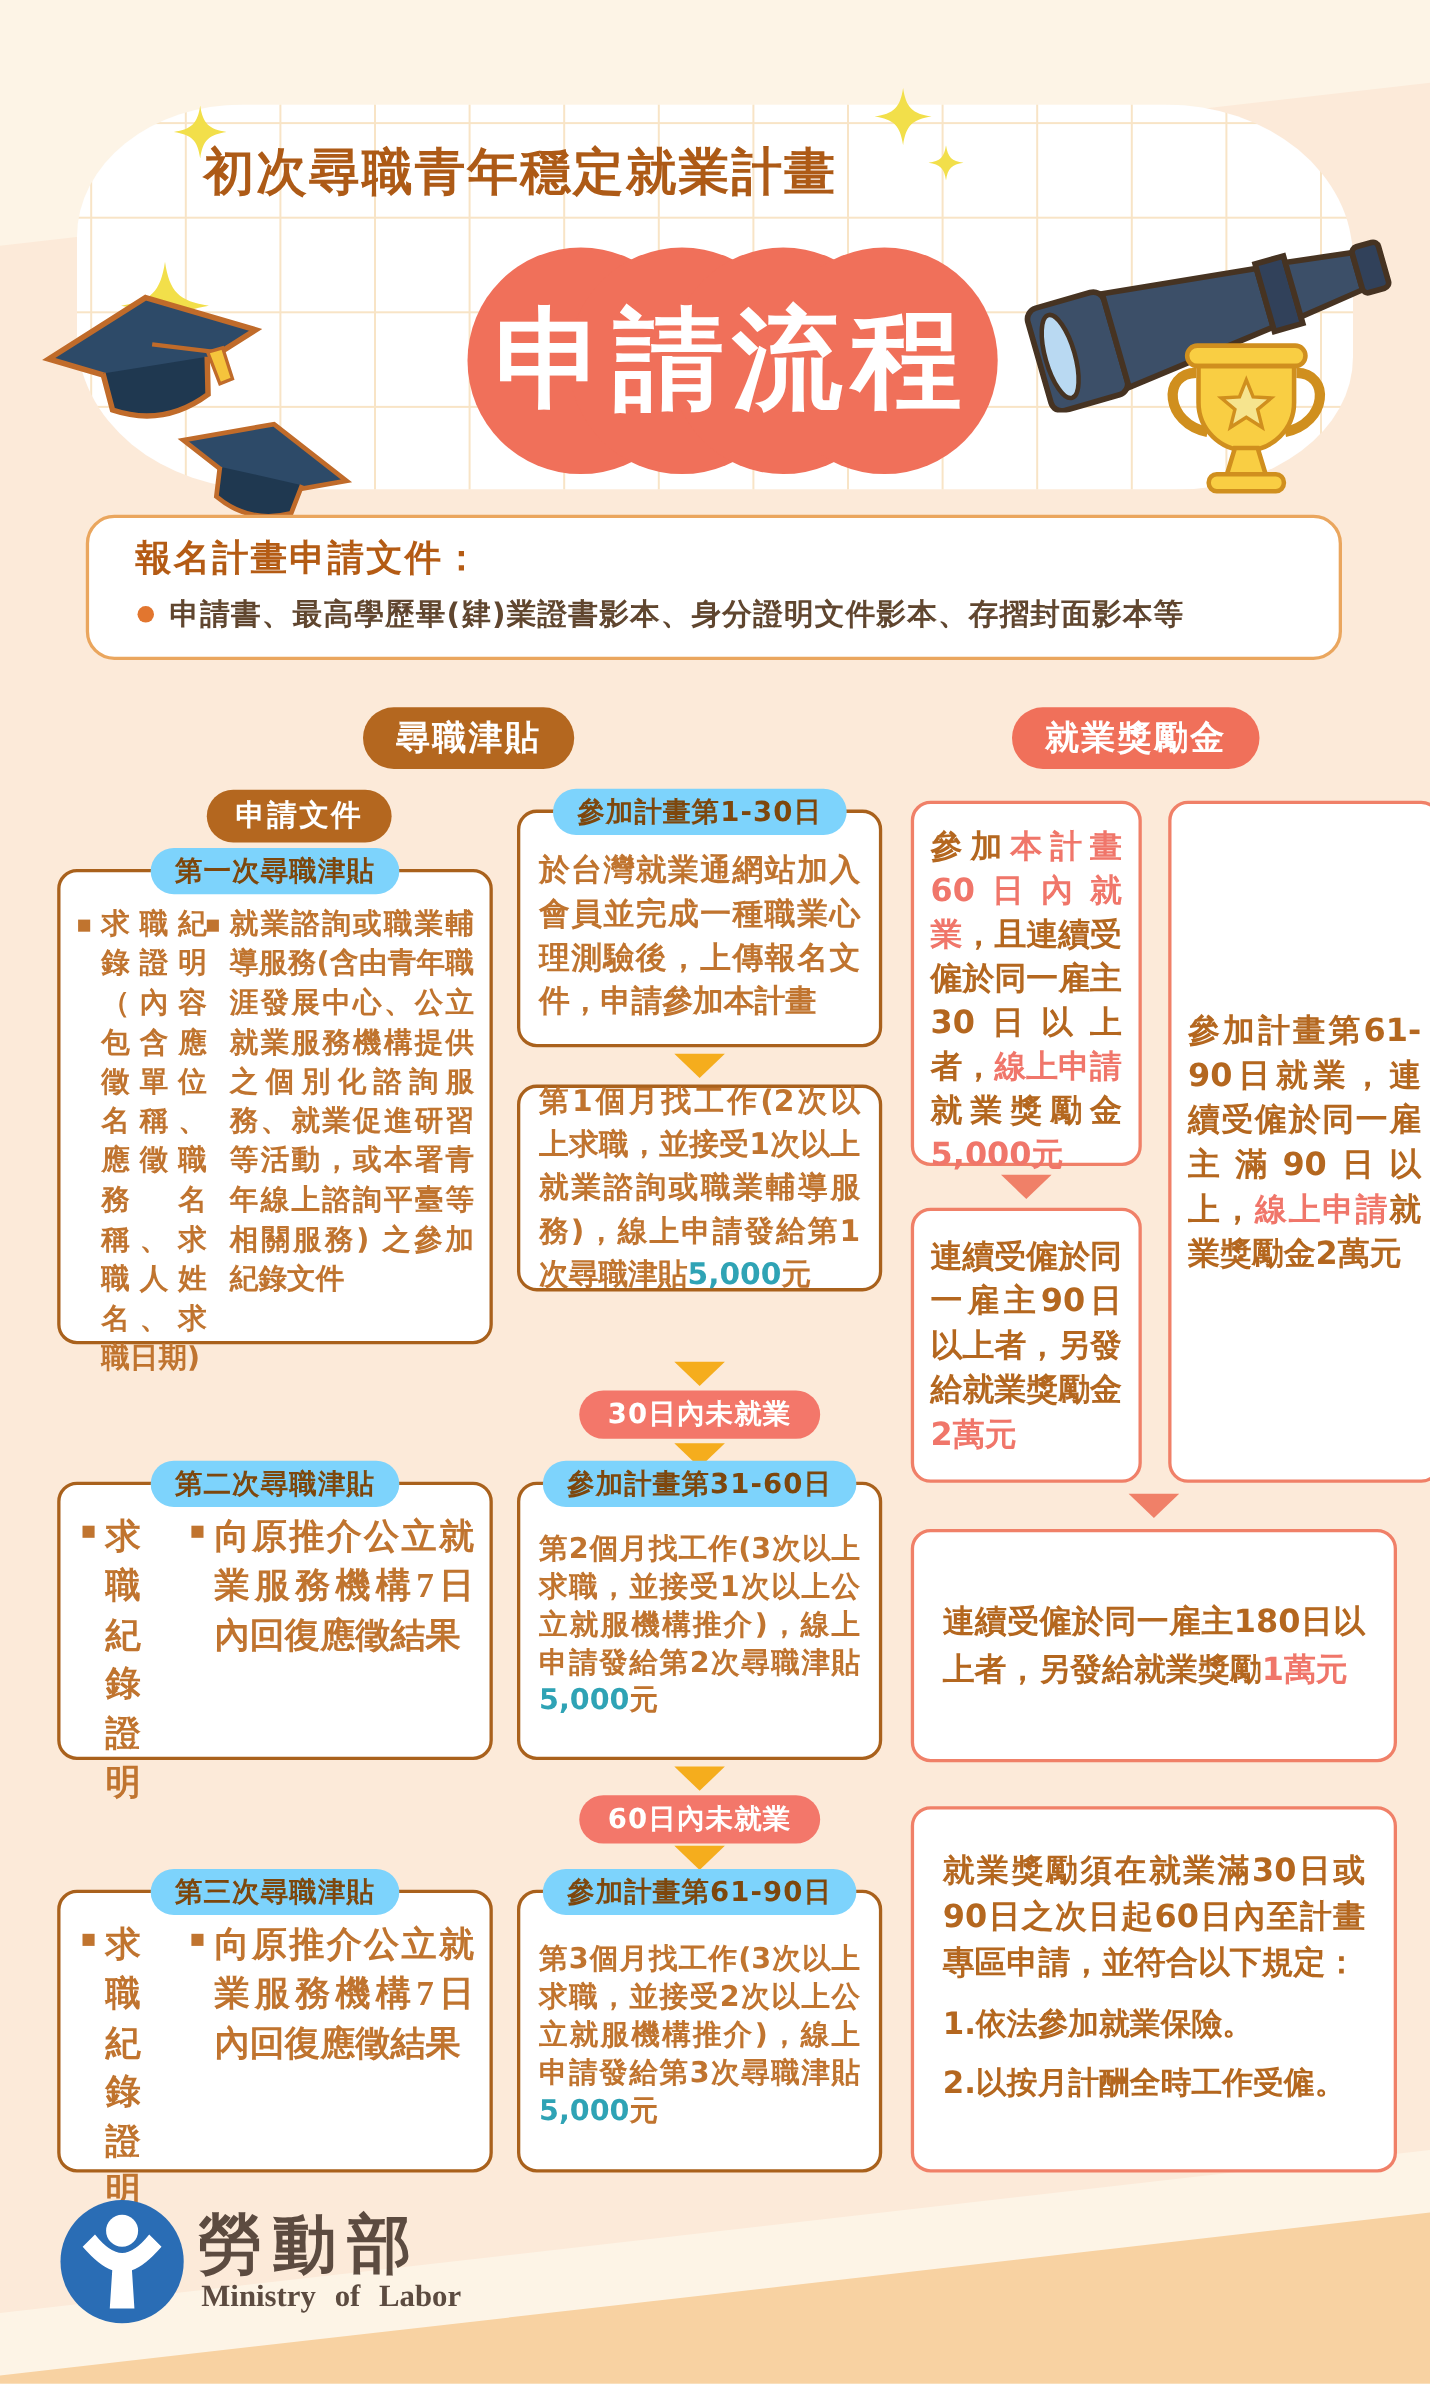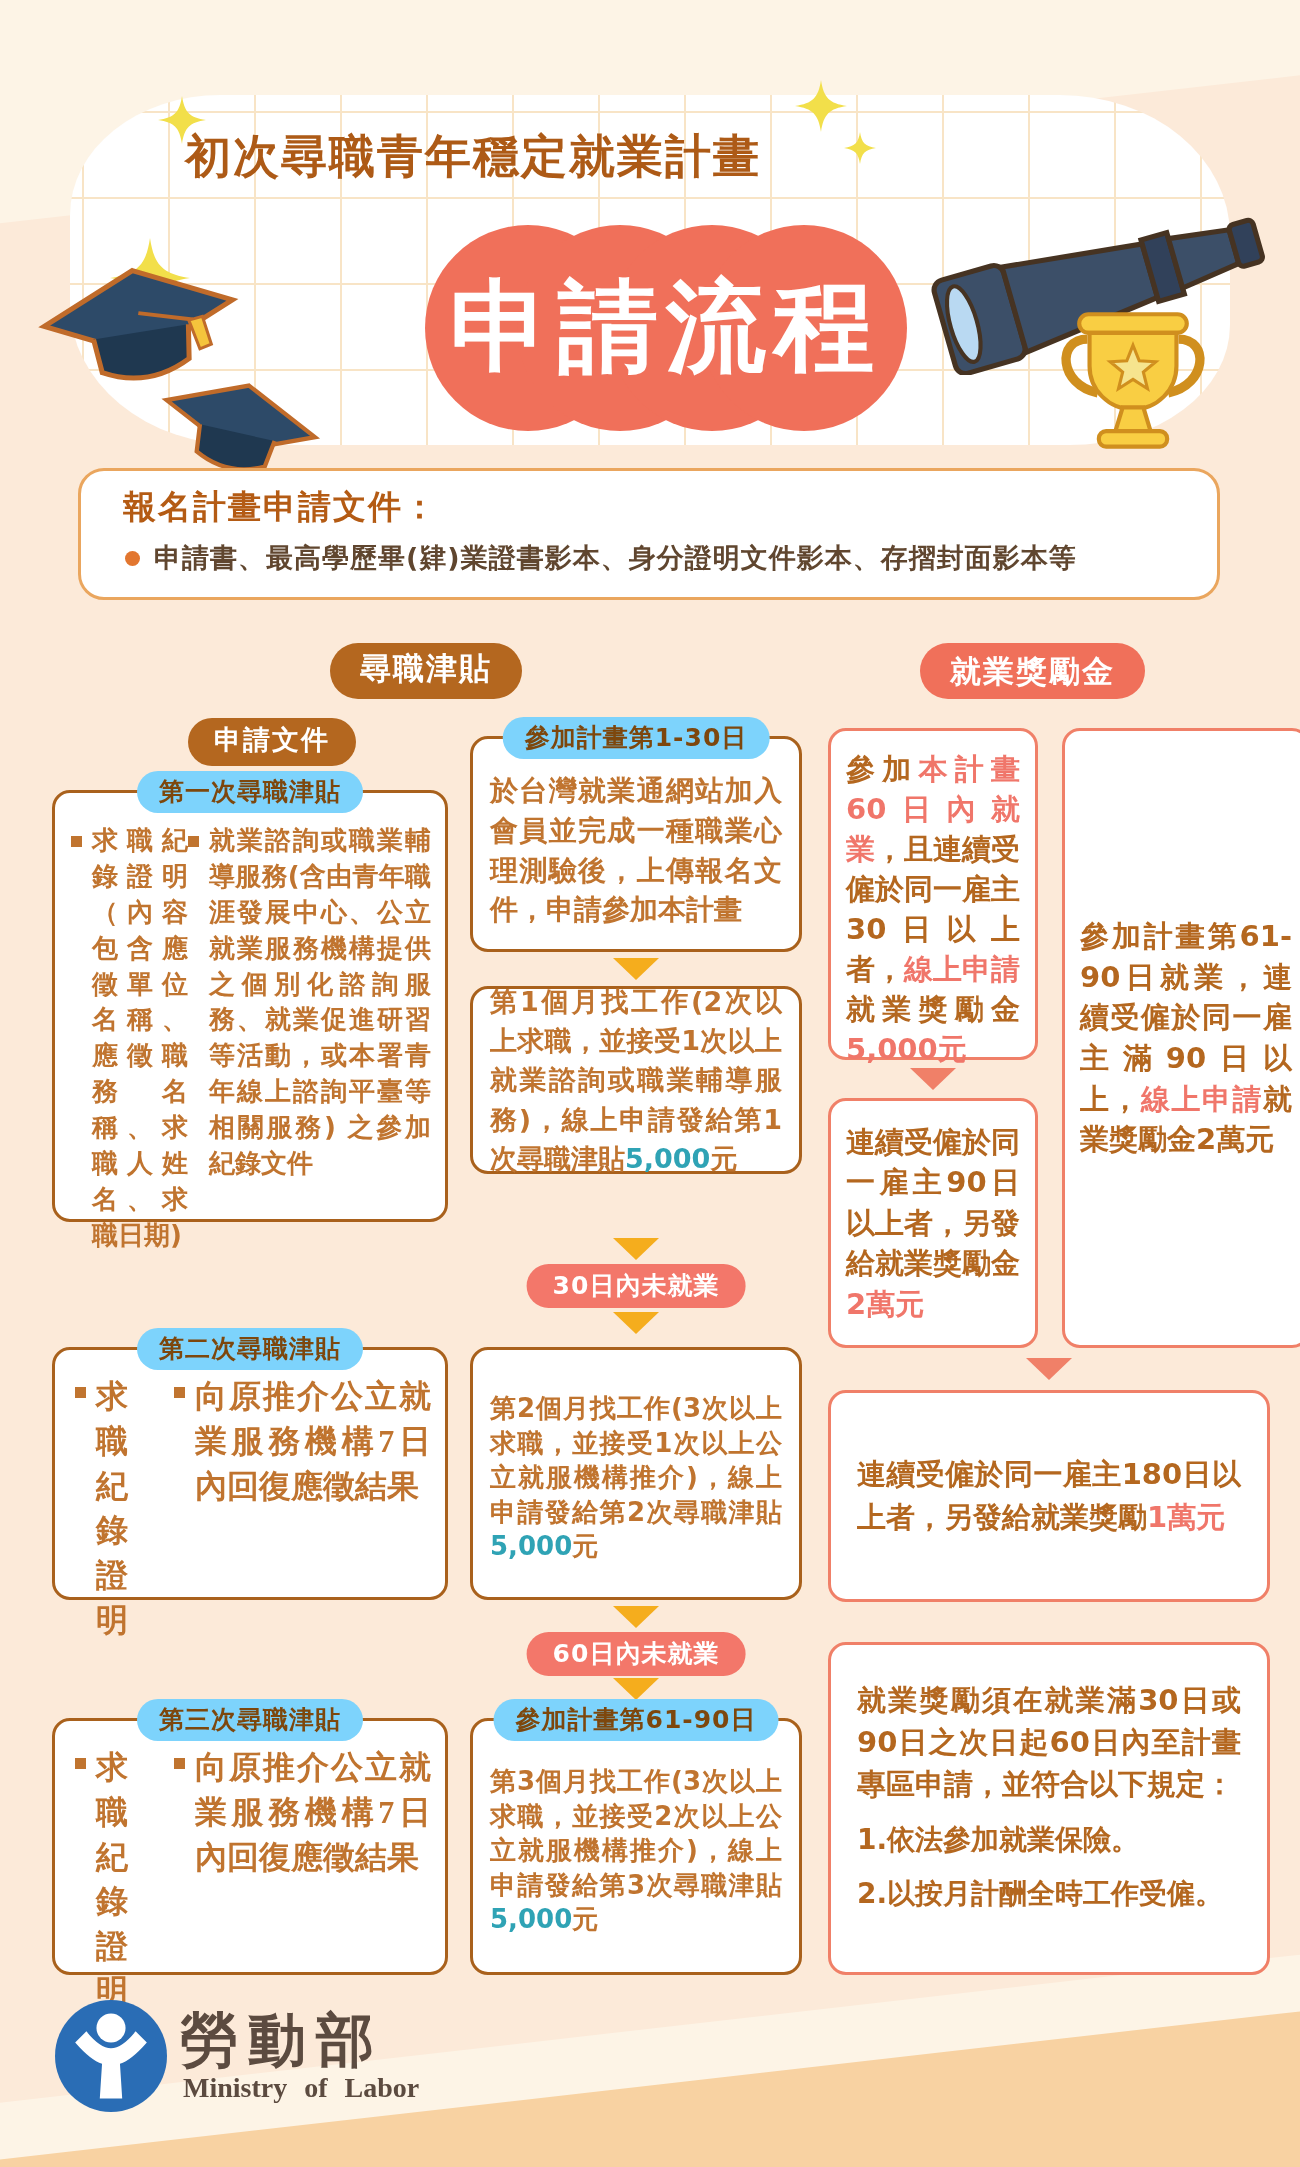--- a/index.html
+++ b/index.html
@@ -33,21 +33,21 @@
   .box{position:absolute;background:#ffffff;border:3px solid #a9611c;border-radius:18px;box-sizing:border-box;}
   .box.rc{border-color:#f08068;}
   .pill-yellow{position:absolute;top:-22px;left:50%;transform:translateX(-50%);background:#7dd3fc;
                color:#7d470d;font-weight:bold;font-size:25px;height:42px;line-height:42px;
                padding:0 22px;border-radius:22px;white-space:nowrap;letter-spacing:1px;}
   .pill-coral{position:absolute;transform:translateX(-50%);left:636px;background:#f3776a;color:#ffffff;
               font-weight:bold;font-size:25px;height:44px;line-height:44px;padding:0 26px;
               border-radius:23px;white-space:nowrap;letter-spacing:1px;}
   .badge-big{position:absolute;height:56px;line-height:56px;padding:0 30px;border-radius:30px;
              color:#fff;font-size:31px;font-weight:bold;letter-spacing:2px;white-space:nowrap;}
-  .bg-brown{background:#b4671f;font-family:Liberation Mono, monospace;}
+  .bg-brown{background:#b4671f;}
   .bg-coral{background:#f0705a;}
 
   .tri{position:absolute;width:0;height:0;border-left:23px solid transparent;
        border-right:23px solid transparent;border-top:22px solid #f5ad1d;}
   .tri.coral{border-top-color:#f08068;}
 
   
   .doc-box{left:78px;top:468px;width:1142px;height:132px;background:#fff;border:3px solid #eaa65e;
            border-radius:26px;box-sizing:border-box;padding:14px 30px 0 42px;}
   .doc-title{font-size:33px;font-weight:bold;color:#b45b14;letter-spacing:2px;}
@@ -228,20 +228,21 @@
   <div class="tri" style="left:613px;top:958px;"></div>
 
   <div class="box box-m2">
     <div class="btxt"><span>第1個月找工作(2次以上求職，並接受1次以上就業諮詢或職業輔導服務)，線上申請發給第1次尋職津貼</span><span class="teal">5,000</span><span>元</span></div>
   </div>
   <div class="tri" style="left:613px;top:1238px;"></div>
   <div class="pill-coral" style="top:1264px;">30日內未就業</div>
   <div class="tri" style="left:613px;top:1312px;"></div>
 
   <div class="box box-m3">
+    <div class="pill-yellow">參加計畫第31-60日</div>
     <div class="btxt"><span>第2個月找工作(3次以上求職，並接受1次以上公立就服機構推介)，線上申請發給第2次尋職津貼</span><span class="teal">5,000</span><span>元</span></div>
   </div>
   <div class="tri" style="left:613px;top:1606px;"></div>
   <div class="pill-coral" style="top:1632px;">60日內未就業</div>
   <div class="tri" style="left:613px;top:1678px;"></div>
 
   <div class="box box-m4">
     <div class="pill-yellow">參加計畫第61-90日</div>
     <div class="btxt"><span>第3個月找工作(3次以上求職，並接受2次以上公立就服機構推介)，線上申請發給第3次尋職津貼</span><span class="teal">5,000</span><span>元</span></div>
   </div>

